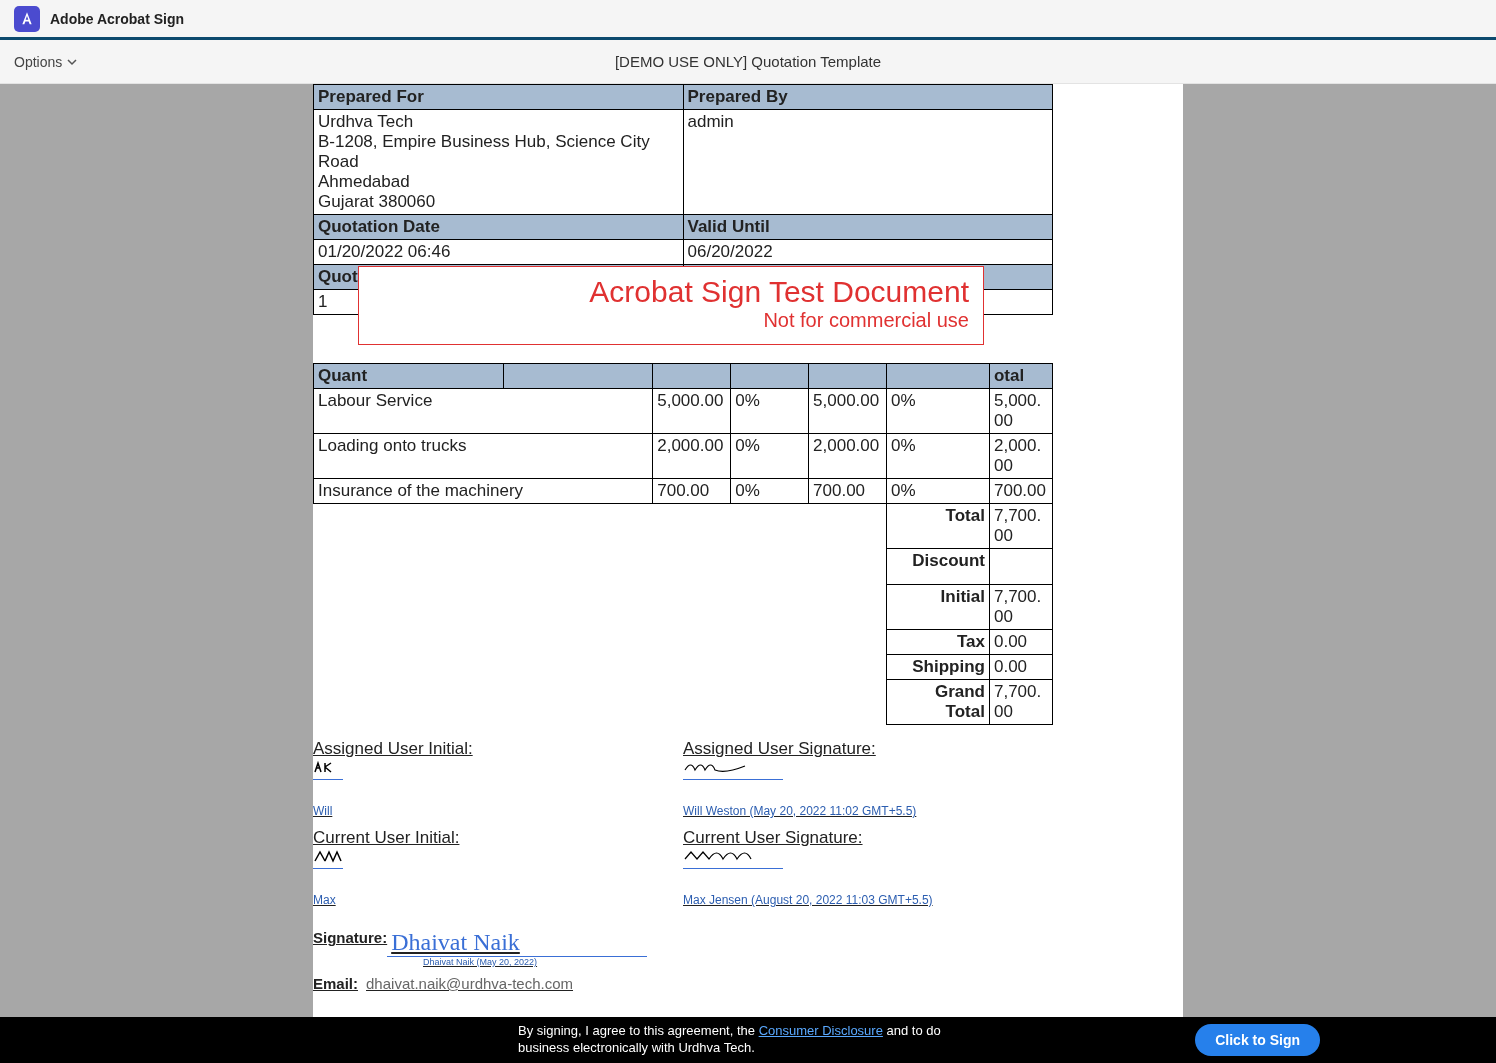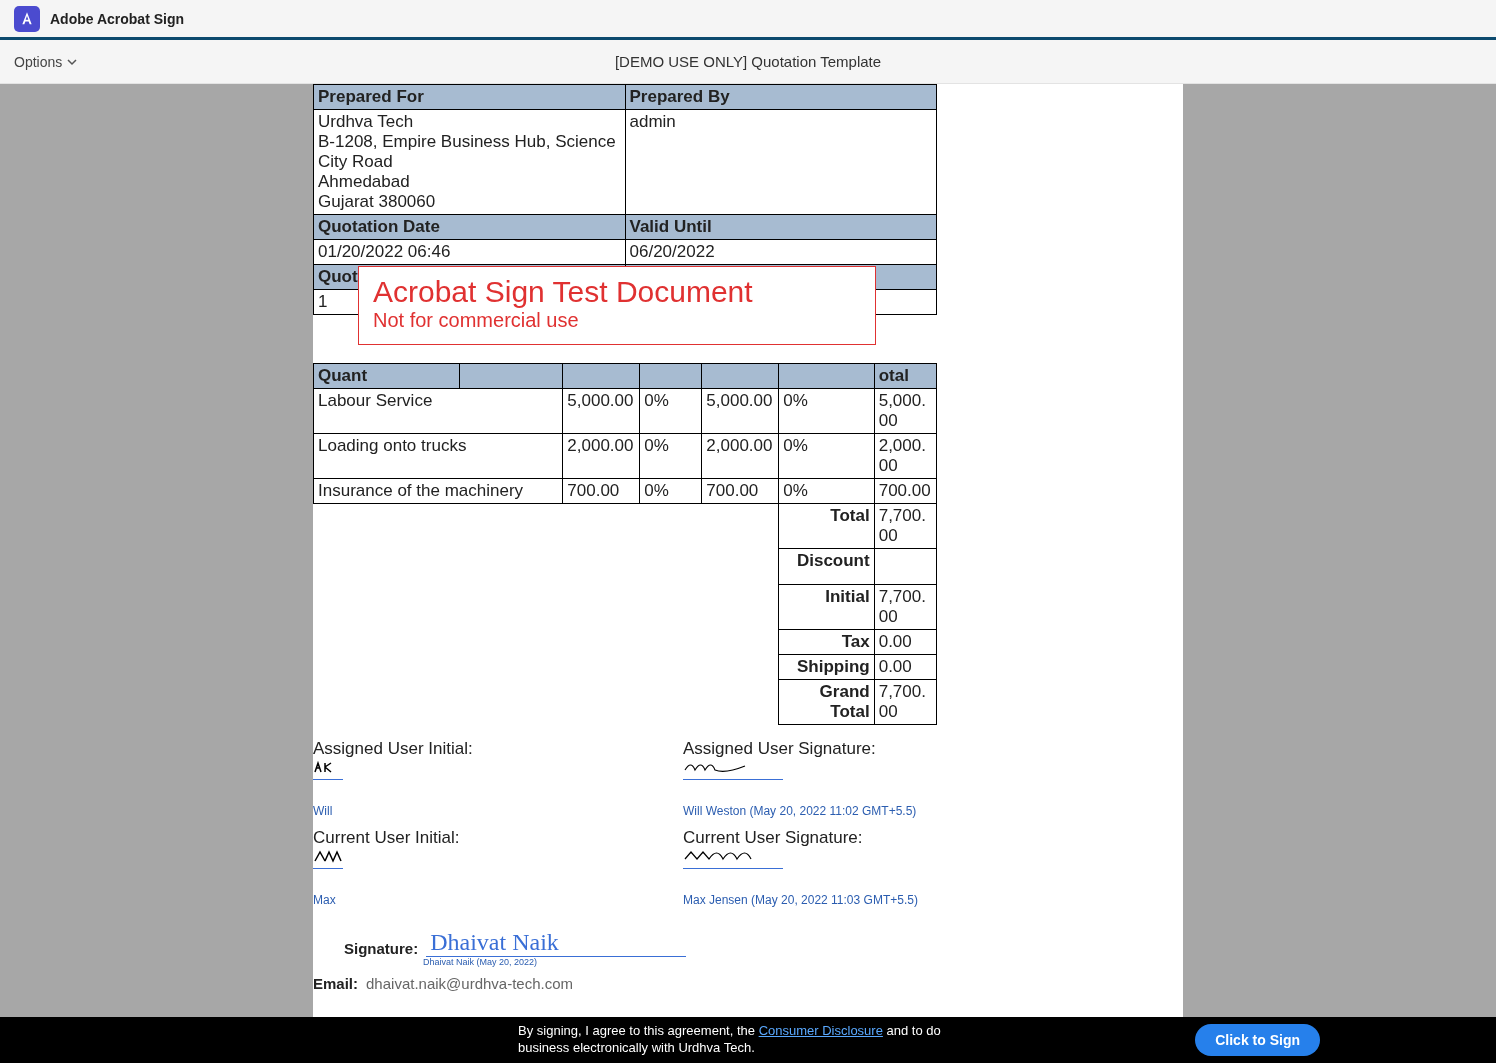--- a/index.html
+++ b/index.html
@@ -12,40 +12,40 @@
   .titlebar .logo{width:26px;height:26px;border-radius:5px;background:#4b4bcf;display:flex;align-items:center;justify-content:center;margin-right:10px;}
   .titlebar .logo svg{width:16px;height:16px;fill:#fff;}
   .toolbar{position:relative;display:flex;align-items:center;height:44px;border-bottom:1px solid #e3e3e3;padding:0 8px;}
   .toolbar .options{display:flex;align-items:center;gap:4px;font-size:14px;color:#444;padding:4px 6px;cursor:pointer;}
   .toolbar .doc-title{position:absolute;left:50%;transform:translateX(-50%);font-size:15px;color:#333;}
   
   .viewport{flex:1;overflow:auto;background:var(--side-bg);}
   .page-wrap{display:flex;justify-content:center;}
   .page{background:var(--page-bg);width:870px;padding:0 32px 40px 0;position:relative;}
   
-  table{border-collapse:collapse;width:624px;margin-left:0;}
+  table{border-collapse:collapse;width:740px;margin-left:0;}
   table.meta td,table.meta th{border:1px solid var(--tbl-border);font-size:17px;padding:2px 4px;vertical-align:top;}
   table.meta th{background:var(--tbl-hdr-bg);text-align:left;font-weight:700;}
   table.lines{margin-top:48px;}
   table.lines th,table.lines td{border:1px solid var(--tbl-border);font-size:17px;padding:2px 4px;vertical-align:top;}
   table.lines th{background:var(--tbl-hdr-bg);font-weight:700;text-align:left;}
   .sum-row td{border:1px solid var(--tbl-border);font-size:17px;padding:2px 4px;}
   .sum-row td.lbl{text-align:right;font-weight:700;}
   .sum-row td.blank{border:none;}
   
-  .watermark{position:absolute;left:45px;top:182px;width:518px;border:1px solid var(--red);background:#fff;padding:8px 14px 12px 14px;}
+  .watermark{position:absolute;left:45px;top:182px;width:626px;border:1px solid var(--red);background:#fff;padding:8px 14px 12px 14px;text-align:right;}
   .watermark .big{font-size:30px;color:var(--red);}
   .watermark .small{font-size:20px;color:var(--red);}
   
-  .sig-area{width:740px;margin-top:14px;font-size:17px;}
+  .sig-area{width:740px;margin-top:14px;font-size:17px;text-decoration:underline;}
   .sig-row{display:flex;}
   .sig-col{flex:1;}
   .sig-img{display:inline-block;border-bottom:1px solid #3a6fd6;min-width:30px;}
   .sig-caption{font-size:12px;color:#2b5db0;margin-top:24px;}
-  .sig-block{margin-top:22px;display:flex;align-items:flex-end;gap:8px;margin-left:31px;}
+  .sig-block{margin-top:22px;display:flex;}
   .sig-block .label{font-weight:700;font-size:15px;}
   .handwrite{font-family:"Brush Script MT","Segoe Script",cursive;font-size:24px;color:#3a6fd6;border-bottom:1px solid #3a6fd6;display:inline-block;min-width:260px;padding:0 4px;}
   .sig-meta{font-size:9px;color:#2b5db0;margin-left:74px;padding-left:36px;}
   .email-row{margin-top:8px;display:flex;gap:8px;align-items:center;}
   .email-row .label{font-weight:700;font-size:15px;}
   .email-row .val{font-size:15px;color:#666;}
   
   .footer{position:fixed;bottom:0;left:0;right:0;background:#000;color:#fff;display:flex;align-items:center;justify-content:center;height:46px;font-size:13px;z-index:20;}
   .footer .msg a{color:#5aa9ff;text-decoration:underline;}
   .footer .btn{position:absolute;right:176px;background:var(--blue);border:none;color:#fff;font-size:14px;font-weight:600;border-radius:18px;padding:8px 20px;cursor:pointer;}
@@ -208,21 +208,21 @@
             <span class="sig-img"><svg width="30" height="14" viewBox="0 0 30 14">
                   <path d="M2 12 l5 -9 l5 9 M12 12 l4 -9 l4 9 l4 -9 l4 9" stroke="#000" stroke-width="1.5" fill="none"></path>
                 </svg></span>
             <div class="sig-caption">Max</div>
           </div>
           <div class="sig-col">
             <div>Current User Signature:</div>
             <span class="sig-img" style="min-width:100px"><svg width="100" height="14" viewBox="0 0 100 14">
                   <path d="M2 10 l6 -7 l6 7 l6 -7 l6 7 q8 -12 14 0 q8 -12 14 0 q8 -12 14 0" stroke="#000" stroke-width="1.2" fill="none"></path>
                 </svg></span>
-            <div class="sig-caption">Max Jensen (May 20, 2022 11:03 GMT+5.5)</div>
+            <div class="sig-caption">Max Jensen (August 20, 2022 11:03 GMT+5.5)</div>
           </div>
         </div>
 
         <div class="sig-block">
           <span class="label">Signature:</span>
           <span class="handwrite">Dhaivat Naik</span>
         </div>
         <div class="sig-meta">Dhaivat Naik     (May 20, 2022)</div>
 
         <div class="email-row">

